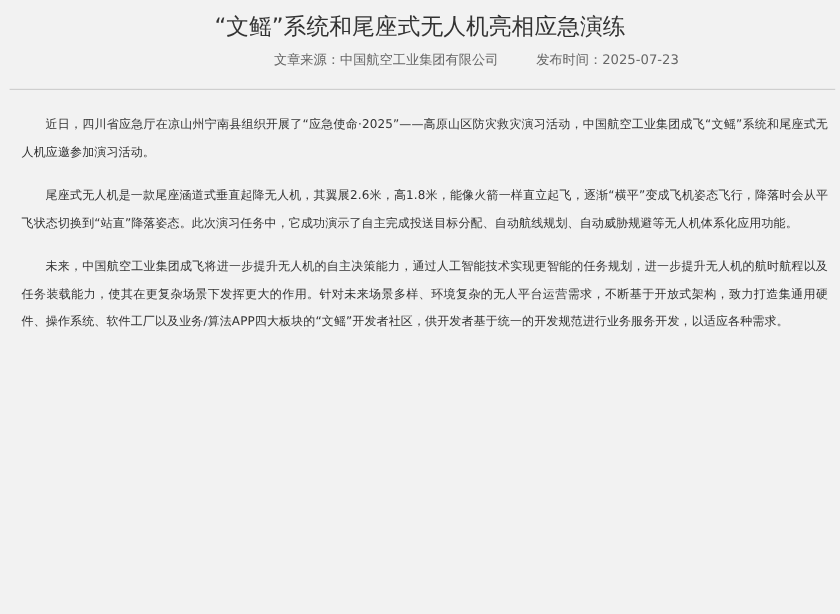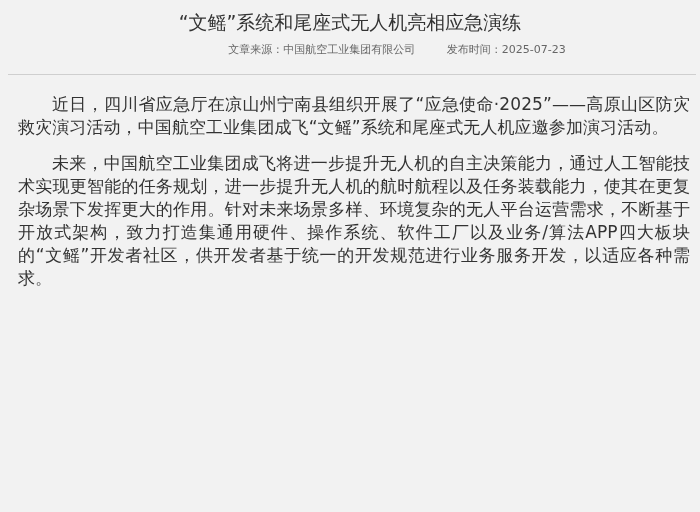--- a/index.html
+++ b/index.html
@@ -58,21 +58,21 @@
       margin: 0;
     }
     .article-body {
       position: absolute;
       top: 93px;
       left: 18px;
       width: 672px;
     }
     .article-body p {
       margin: 0 0 13px 0;
-      font-size: 17px;
+      font-size: 10px;
       line-height: 23px;
       text-indent: 2em;
       text-align: justify;
       color: #333333;
       letter-spacing: 0.1px;
     }
   </style>
 </head>
 <body>
 
@@ -81,15 +81,16 @@
 
   <div class="article-meta">
     <span class="meta-item"><span>文章来源：</span><span>中国航空工业集团有限公司</span></span>
     <span class="meta-item"><span>发布时间：</span><span>2025-07-23</span></span>
   </div>
 
   <hr class="divider">
 
   <div class="article-body">
     <p>近日，四川省应急厅在凉山州宁南县组织开展了“应急使命·2025”——高原山区防灾救灾演习活动，中国航空工业集团成飞“文鳐”系统和尾座式无人机应邀参加演习活动。</p>
+    <p>尾座式无人机是一款尾座涵道式垂直起降无人机，其翼展2.6米，高1.8米，能像火箭一样直立起飞，逐渐“横平”变成飞机姿态飞行，降落时会从平飞状态切换到“站直”降落姿态。此次演习任务中，它成功演示了自主完成投送目标分配、自动航线规划、自动威胁规避等无人机体系化应用功能。</p>
     <p>未来，中国航空工业集团成飞将进一步提升无人机的自主决策能力，通过人工智能技术实现更智能的任务规划，进一步提升无人机的航时航程以及任务装载能力，使其在更复杂场景下发挥更大的作用。针对未来场景多样、环境复杂的无人平台运营需求，不断基于开放式架构，致力打造集通用硬件、操作系统、软件工厂以及业务/算法APP四大板块的“文鳐”开发者社区，供开发者基于统一的开发规范进行业务服务开发，以适应各种需求。</p>
   </div>
 </div>
 
 </body></html>

